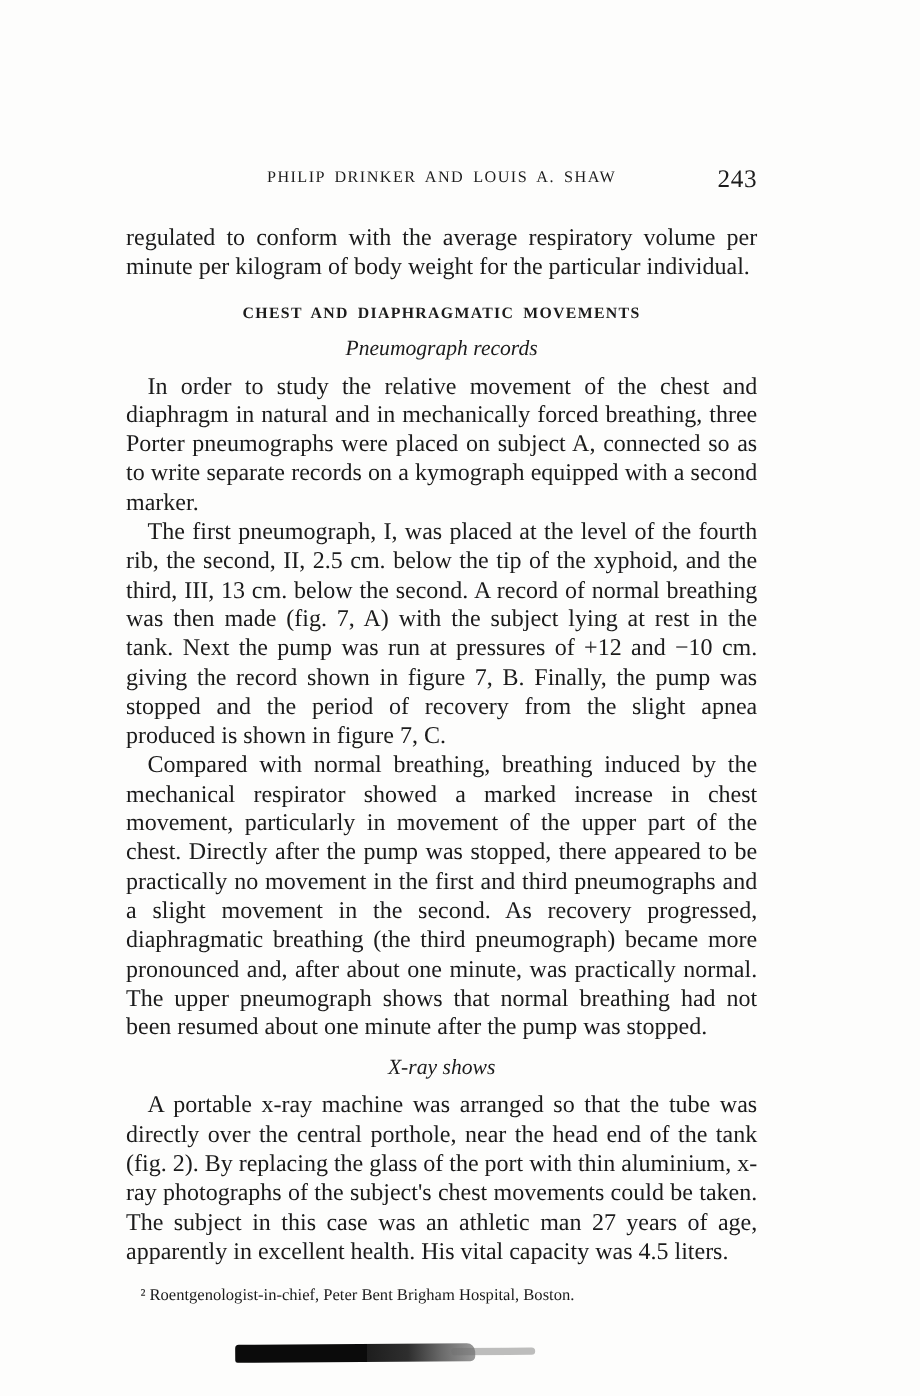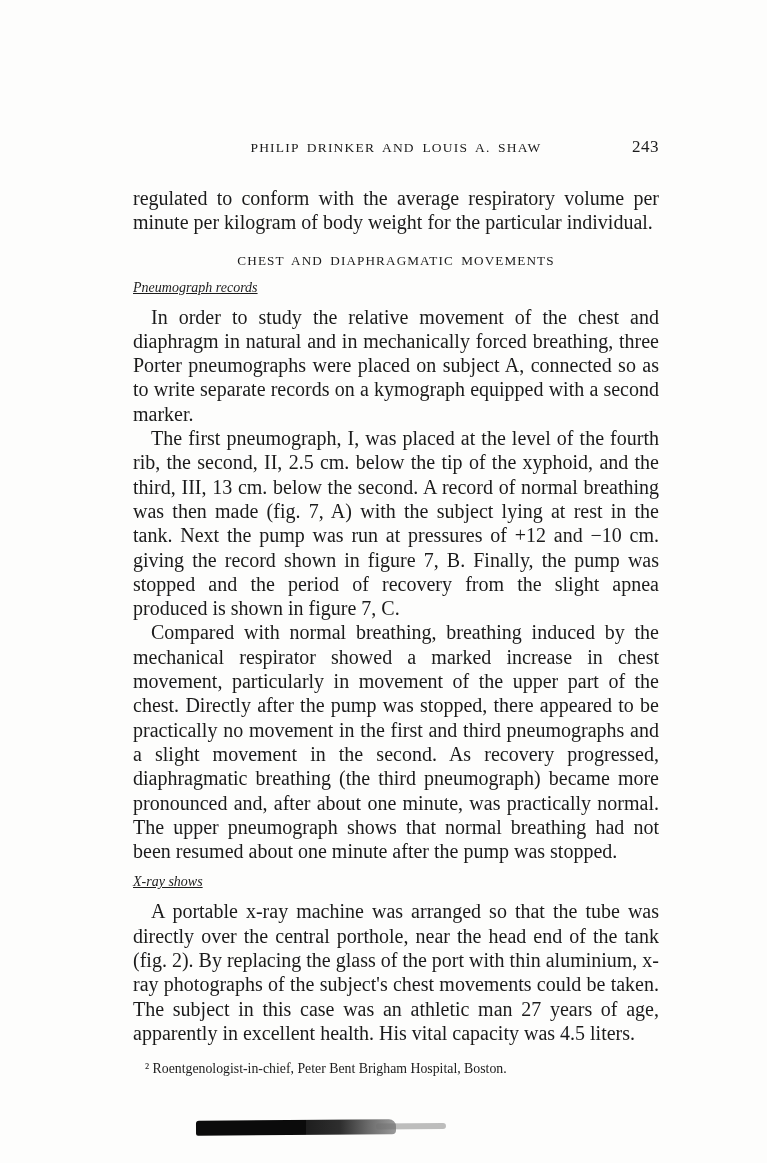--- a/index.html
+++ b/index.html
@@ -10,62 +10,60 @@
     background: #fdfdfc;
     color: #1b1b1b;
     font-family: "Liberation Serif", "DejaVu Serif", serif;
     overflow: hidden;
   }
   .page {
     position: absolute;
     left: 105px;
     top: 140px;
     width: 526px;
-    margin-left: 28px;
   }
   .running-header {
     position: relative;
     text-align: center;
     font-size: 13.5px;
     letter-spacing: 1.2px;
     word-spacing: 3px;
     margin-bottom: 30px;
     white-space: nowrap;
   }
   .page-number {
     position: absolute;
     right: 0;
     top: -3px;
-    font-size: 17px;
+    font-size: 21px;
     letter-spacing: 0.5px;
   }
   .body-par {
     font-size: 20px;
     line-height: 24.3px;
     text-align: justify;
     margin: 0;
     text-indent: 18px;
   }
   .no-indent { text-indent: 0; }
   .section-heading {
     font-size: 13.2px;
-    font-weight: normal;
+    font-weight: bold;
     letter-spacing: 1.1px;
     word-spacing: 3px;
     text-align: center;
     margin: 18px 0 2px;
     white-space: nowrap;
   }
   .subheading {
-    font-size: 14px;
+    font-size: 18px;
     font-style: italic;
     font-weight: normal;
-    text-align: left;
+    text-align: center;
     margin: 11px 0 9px;
-    text-decoration: underline;
   }
   .footnote {
     font-size: 13.8px;
     line-height: 19px;
     text-align: justify;
     margin: 14px 0 0;
     text-indent: 12px;
   }
   .scan-artifact {
     position: absolute;

